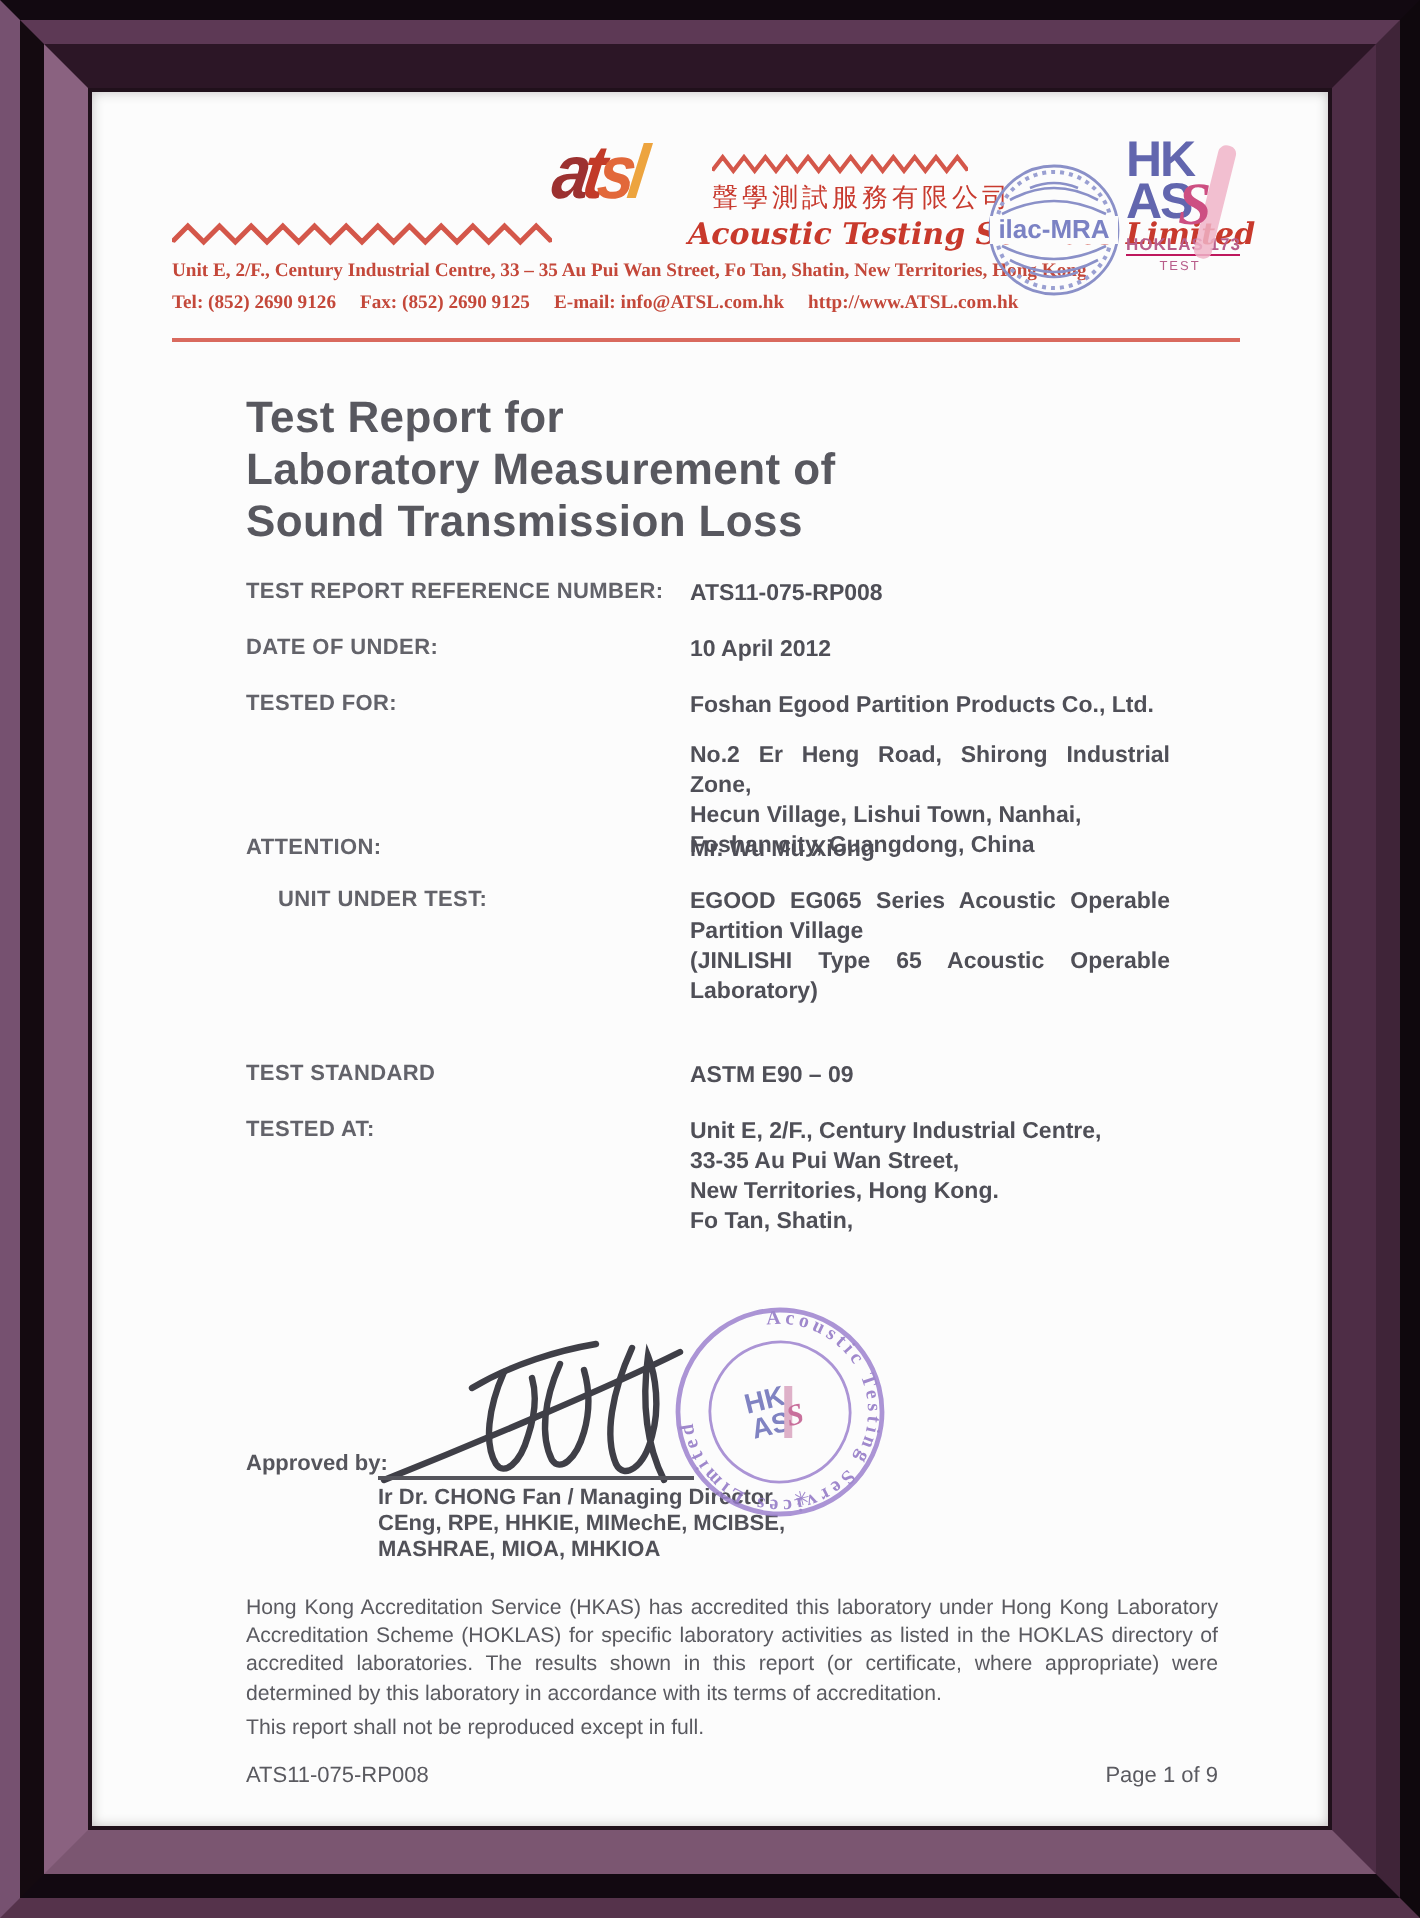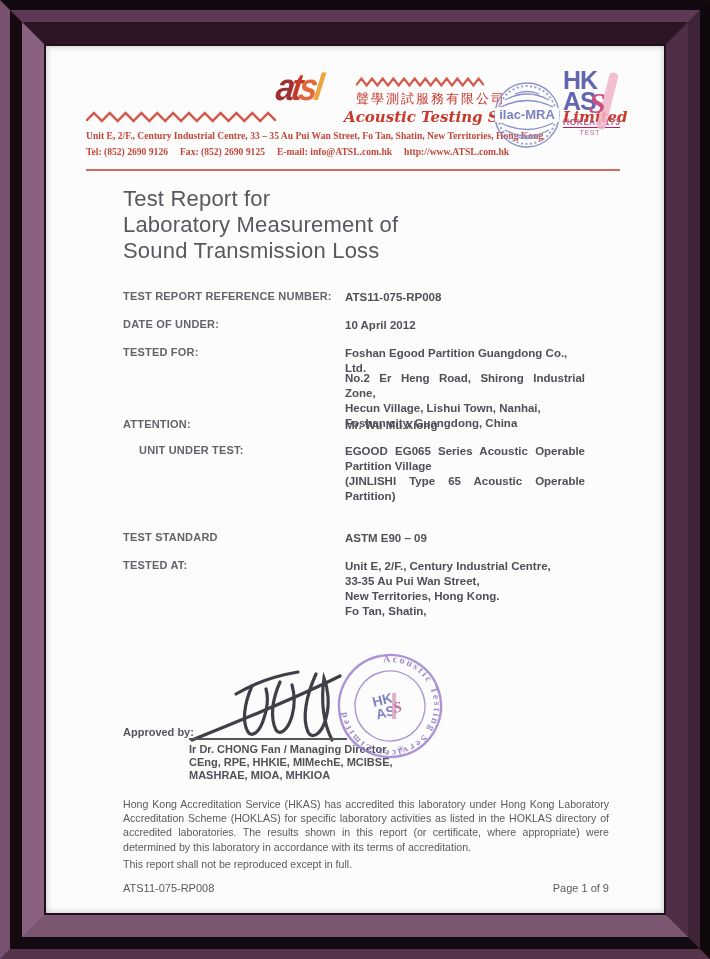--- a/index.html
+++ b/index.html
@@ -38,21 +38,21 @@
   .hkas .blk { color:#6266ae; font-weight:bold; font-size:25px; line-height:.82; letter-spacing:-1px; position:relative; }
   .hkas .pinkS { position:absolute; left:26px; top:16px; color:#cd4f82; font-size:30px;
                  font-weight:bold; font-style:italic; font-family:"Liberation Serif", serif; }
   .hkas .swoosh { position:absolute; left:40px; top:2px; width:9px; height:58px;
                   background:#f0b4c8; transform:rotate(14deg); border-radius:4px; opacity:.85; }
   .hkas .hoklas { margin-top:6px; color:#b85d8a; font-weight:bold; font-size:8.5px; letter-spacing:.5px;
                   border-bottom:1px solid #be185d; display:inline-block; }
   .hkas .test { color:#b85d8a; font-size:6.5px; letter-spacing:1px; text-align:center; width:54px; }
 
   
-  .title { position:absolute; left:77px; top:140px; color:#58585f; font-weight:normal;
+  .title { position:absolute; left:77px; top:150px; color:#58585f; font-weight:bold;
            font-size:22px; line-height:26px; letter-spacing:.2px; }
   .lab { position:absolute; left:77px; color:#63636a; font-weight:bold; font-size:11px; letter-spacing:.2px; white-space:nowrap; }
   .val { position:absolute; left:299px; width:240px; color:#4f4f57; font-weight:bold; font-size:11.5px; line-height:15px; }
   .j   { text-align:justify; text-align-last:justify; }
 
   
   .sig-svg { position:absolute; left:140px; top:610px; }
   .sig-line { position:absolute; left:143px; top:692px; width:158px; height:2px; background:#55555c; }
   .appr { position:absolute; left:77px; top:680px; color:#55555c; font-weight:bold; font-size:11px; }
   .name-block { position:absolute; left:143px; top:697px; color:#515158; font-weight:bold;
@@ -117,36 +117,36 @@
       <div>Sound Transmission Loss</div>
     </div>
 
     <div class="lab" style="top:244px;">TEST REPORT REFERENCE NUMBER:</div>
     <div class="val" style="top:244px;">ATS11-075-RP008</div>
 
     <div class="lab" style="top:272px;">DATE OF UNDER:</div>
     <div class="val" style="top:272px;">10 April 2012</div>
 
     <div class="lab" style="top:300px;">TESTED FOR:</div>
-    <div class="val" style="top:300px;">Foshan Egood Partition Guangdong Co., Ltd.</div>
+    <div class="val" style="top:300px;">Foshan Egood Partition Products Co., Ltd.</div>
     <div class="val" style="top:325px;">
       <div class="j">No.2 Er Heng Road, Shirong Industrial Zone,</div>
       <div>Hecun Village, Lishui Town, Nanhai,</div>
       <div>Foshan city, Guangdong, China</div>
     </div>
 
     <div class="lab" style="top:372px;">ATTENTION:</div>
     <div class="val" style="top:372px;">Mr. Wu Mu Xiong</div>
 
     <div class="lab" style="top:398px;padding-left:16px;">UNIT UNDER TEST:</div>
     <div class="val" style="top:398px;">
       <div class="j">EGOOD EG065 Series Acoustic Operable</div>
       <div>Partition Village</div>
       <div class="j">(JINLISHI Type 65 Acoustic Operable</div>
-      <div>Partition)</div>
+      <div>Laboratory)</div>
     </div>
 
     <div class="lab" style="top:485px;">TEST STANDARD</div>
     <div class="val" style="top:485px;">ASTM E90 – 09</div>
 
     <div class="lab" style="top:513px;">TESTED AT:</div>
     <div class="val" style="top:513px;">
       <div>Unit E, 2/F., Century Industrial Centre,</div>
       <div>33-35 Au Pui Wan Street,</div>
       <div>New Territories, Hong Kong.</div>

